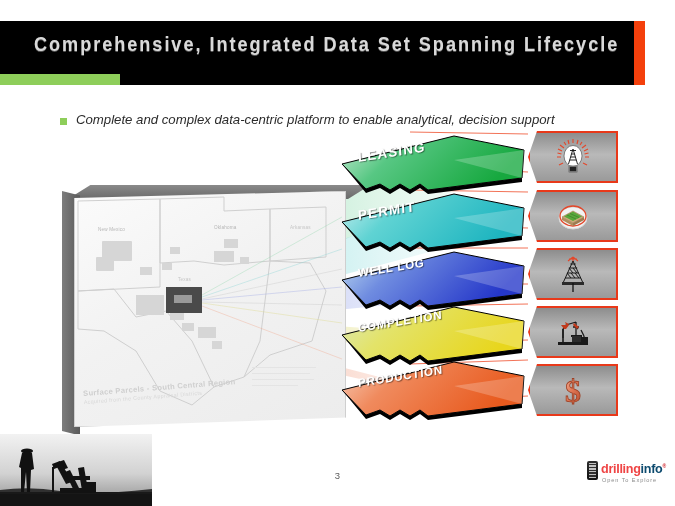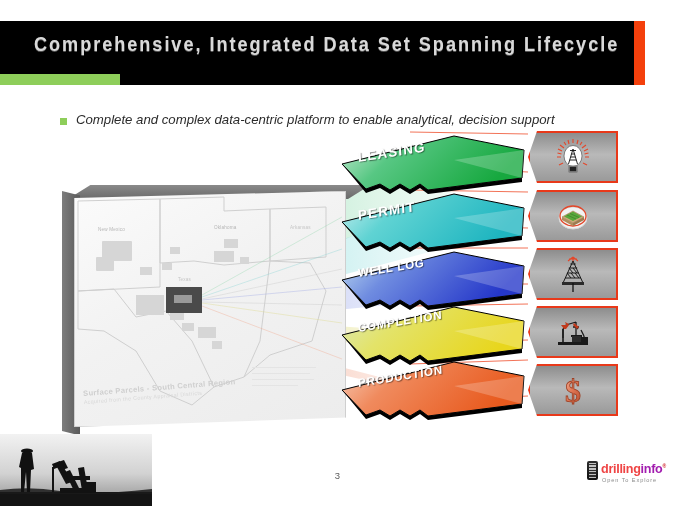--- a/index.html
+++ b/index.html
@@ -61,21 +61,21 @@
       clip-path:polygon(10% 0%,100% 0%,100% 100%,10% 100%,0% 50%);
       display:flex;align-items:center;justify-content:center;}
   .iconbox svg{display:block;}
 
   
   .footerphoto{position:absolute;left:0;top:434px;width:152px;height:72px;overflow:hidden;}
   .pagenum{position:absolute;left:0;right:0;top:470px;text-align:center;font-size:9.5px;color:#5c5c5c;}
   .logo{position:absolute;right:8px;top:461px;width:80px;height:28px;}
   .logo .lg-main{position:absolute;left:14px;top:1px;font-size:12.6px;font-weight:bold;letter-spacing:-.3px;}
   .logo .lg-d{color:#ef4444;}
-  .logo .lg-i{color:#a21caf;}
+  .logo .lg-i{color:#0c4a6e;}
   .logo .lg-tm{font-size:5px;color:#cf2027;vertical-align:super;}
   .logo .lg-tag{position:absolute;left:15px;top:16px;font-size:5.6px;color:#8a8a8a;letter-spacing:.9px;}
   .logo .lg-mark{position:absolute;left:0;top:0px;width:11px;height:19px;
       background:linear-gradient(180deg,#2f2f2f,#111);border-radius:2px;}
   .logo .lg-mark i{position:absolute;left:2px;top:2px;width:7px;height:15px;
       background:repeating-linear-gradient(0deg,#ddd 0 1.4px,#333 1.4px 2.8px);opacity:.85;}
 </style>
 </head>
 <body>
 

